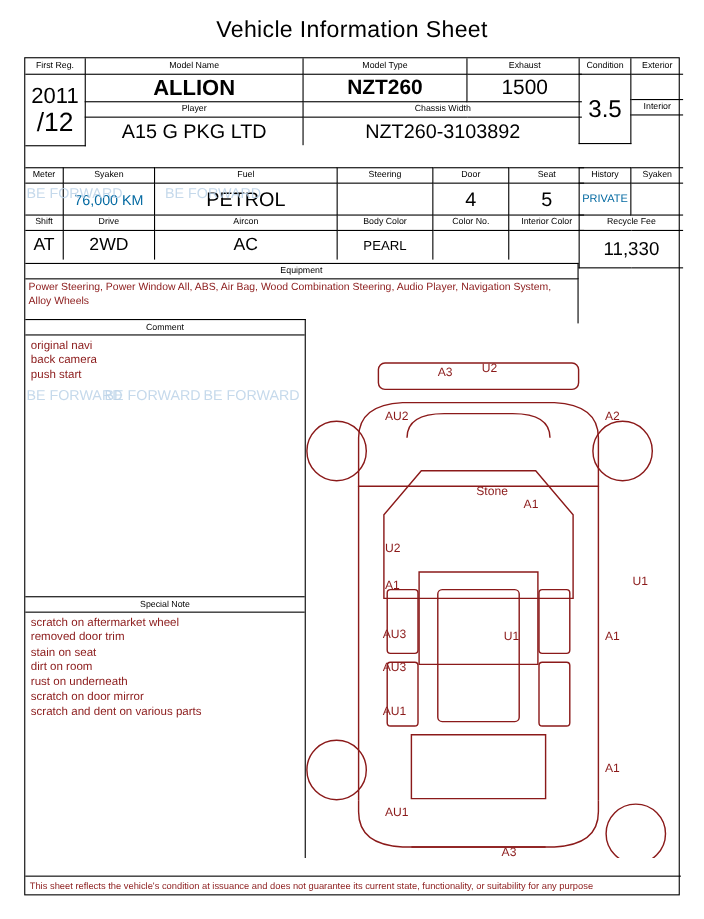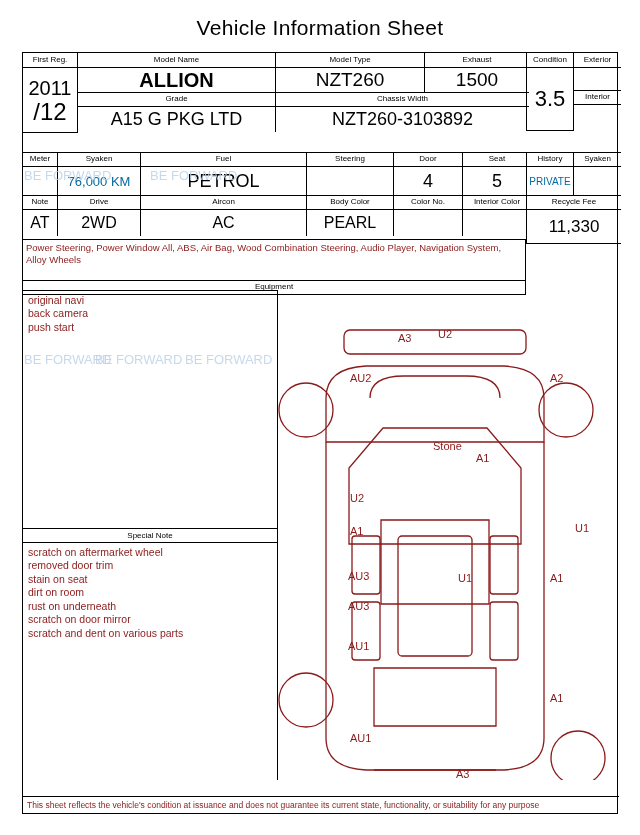--- a/index.html
+++ b/index.html
@@ -65,25 +65,25 @@
           <td class="lbl" style="width:197px;border-top:none;">Model Name</td>
           <td class="lbl" style="width:148px;border-top:none;">Model Type</td>
           <td class="lbl" style="width:104px;border-top:none;border-right:none;">Exhaust</td>
         </tr>
         <tr>
           <td rowspan="3" style="border-left:none;vertical-align:middle;">
             <div class="val" style="font-size:20px;line-height:1.05;margin-top:2px;">2011</div>
             <div class="val" style="font-size:24px;line-height:1.05;margin-bottom:0;">/12</div>
           </td>
           <td class="val" style="height:24px;font-size:20px;font-weight:bold;">ALLION</td>
-          <td class="val" style="font-size:19px;">NZT260</td>
+          <td class="val" style="font-size:19px;font-weight:bold;">NZT260</td>
           <td class="val" style="font-size:19px;border-right:none;">1500</td>
         </tr>
         <tr>
-          <td class="lbl" style="height:13px;">Grade</td>
+          <td class="lbl" style="height:13px;">Player</td>
           <td class="lbl" colspan="2" style="border-right:none;">Chassis Width</td>
         </tr>
         <tr>
           <td class="val" style="height:25px;font-size:18px;border-bottom:none;">A15 G PKG LTD</td>
           <td class="val" colspan="2" style="font-size:18px;border-right:none;border-bottom:none;">NZT260-3103892</td>
         </tr>
       </tbody>
         </table>
     </div>
 
@@ -121,47 +121,47 @@
         </tr>
         <tr>
           <td class="val-sm" style="height:28px;border-left:none;"></td>
           <td class="val-sm" style="font-size:13px;">76,000 KM</td>
           <td class="val" style="font-size:18px;">PETROL</td>
           <td class="val-sm"></td>
           <td class="val" style="font-size:18px;">4</td>
           <td class="val" style="font-size:18px;border-right:none;">5</td>
         </tr>
         <tr>
-          <td class="lbl" style="height:13px;border-left:none;">Note</td>
+          <td class="lbl" style="height:13px;border-left:none;">Shift</td>
           <td class="lbl" style="width:40px;">Drive</td>
           <td class="lbl">Aircon</td>
           <td class="lbl">Body Color</td>
           <td class="lbl">Color No.</td>
           <td class="lbl" style="border-right:none;">Interior Color</td>
         </tr>
         <tr>
           <td class="val" style="height:26px;font-size:16px;border-left:none;border-bottom:none;">AT</td>
           <td class="val" style="font-size:16px;border-bottom:none;">2WD</td>
           <td class="val" style="font-size:16px;border-bottom:none;">AC</td>
-          <td class="val" style="font-size:16px;border-bottom:none;margin-left:20px;">PEARL</td>
+          <td class="val" style="font-size:12px;border-bottom:none;margin-left:20px;">PEARL</td>
           <td class="val-sm" style="border-bottom:none;"></td>
           <td class="val-sm" style="border-right:none;border-bottom:none;"></td>
         </tr>
       </tbody>
         </table>
     </div>
 
     <div class="eqblk">
       <table>
         <tbody>
             <tr>
+          <td class="lbl" style="height:13px;border-left:none;">Equipment</td>
+        </tr>
+        <tr>
           <td class="eqtext" style="height:36px;vertical-align:top;border-left:none;border-bottom:none;">Power Steering, Power Window  All, ABS, Air Bag, Wood Combination Steering, Audio Player, Navigation System, Alloy Wheels</td>
-        </tr>
-        <tr>
-          <td class="lbl" style="height:13px;border-left:none;">Equipment</td>
         </tr>
       </tbody>
         </table>
     </div>
 
     <div class="rightblk2">
       <table>
         <tbody>
             <tr>
           <td class="lbl" style="width:46px;height:13px;">History</td>
@@ -176,20 +176,21 @@
         </tr>
         <tr>
           <td class="val" colspan="2" style="height:33px;font-size:17px;border-right:none;">11,330</td>
         </tr>
       </tbody>
         </table>
     </div>
 
     <div class="leftcol">
       <div style="border-right:1px solid #000;border-top:1px solid #000;height:100%;box-sizing:border-box;">
+        <div class="lbl" style="height:13px;border-bottom:1px solid #000;line-height:13px;">Comment</div>
         <div class="noteText" style="height:238px;box-sizing:border-box;border-bottom:1px solid #000;">original navi
 back camera
 push start</div>
         <div class="lbl" style="height:13px;border-bottom:1px solid #000;line-height:13px;">Special Note</div>
         <div class="noteText">scratch on aftermarket wheel
 removed door trim
 stain on seat
 dirt on room
 rust on underneath
 scratch on door mirror

